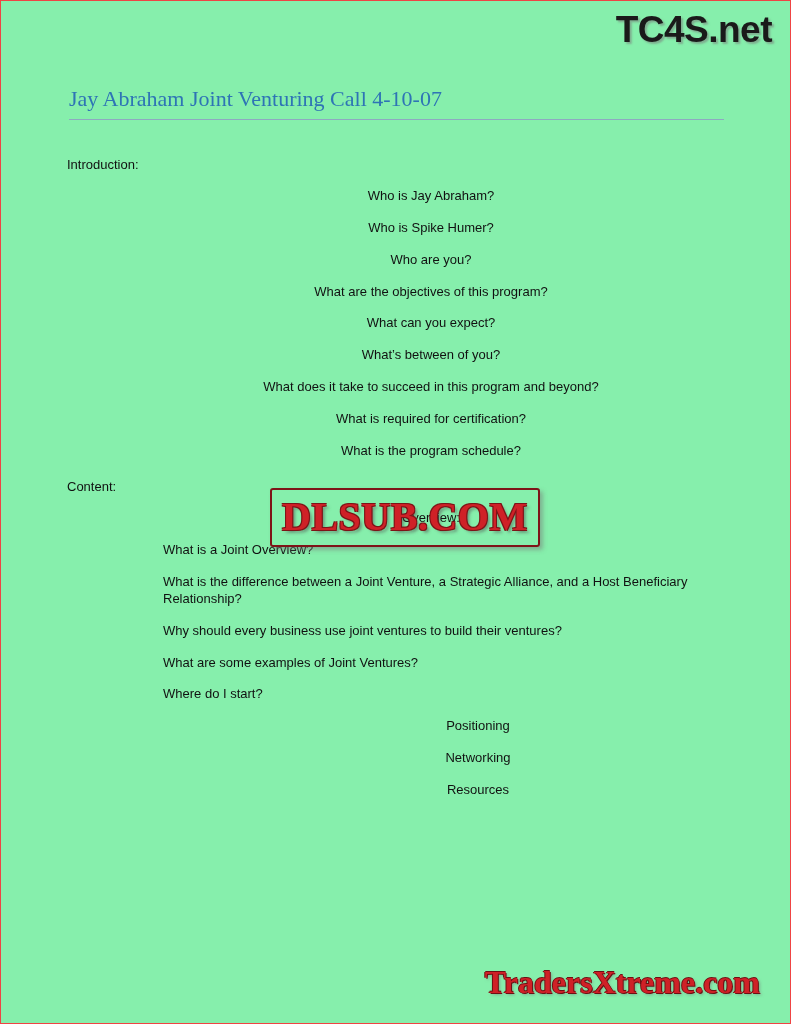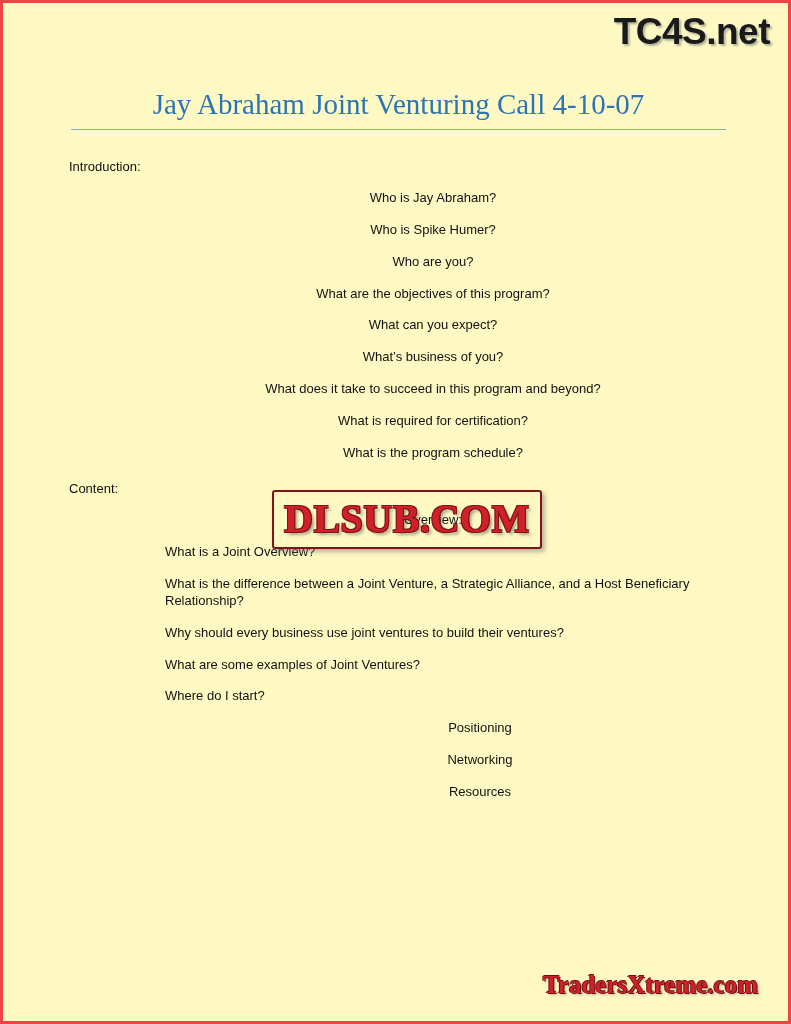--- a/index.html
+++ b/index.html
@@ -11,22 +11,22 @@
     width: 791px;
     height: 1024px;
     position: relative;
     font-family: "Liberation Sans", sans-serif;
     color: #000000;
     overflow: hidden;
   }
   .page {
     position: absolute;
     inset: 0;
-    background: #fef9c3;
-    border: 3px solid #ef4444;
+    background: #86efac;
+    border: 1px solid #ef4444;
     box-sizing: border-box;
     padding-left: 24px;
   }
 
   
   .top-watermark {
     position: absolute;
     top: 8px;
     right: 18px;
     font-family: "Liberation Sans", sans-serif;
@@ -39,27 +39,26 @@
 
   
   .title-wrap {
     position: absolute;
     top: 86px;
     left: 68px;
     width: 655px;
   }
   .doc-title {
     font-family: "Liberation Serif", serif;
-    font-size: 29px;
+    font-size: 22px;
     font-weight: normal;
     color: #2e74b5;
     margin: 0;
     padding-bottom: 8px;
     line-height: 1.1;
-    text-align: center;
   }
   .title-rule {
     height: 1px;
     background: #8ea9c1;
     width: 100%;
   }
 
   
   .content {
     position: absolute;
@@ -101,21 +100,21 @@
     margin-left: 12px;
   }
 
   
   .footer-watermark {
     position: absolute;
     bottom: 22px;
     right: 30px;
     font-family: "Liberation Serif", serif;
     font-weight: bold;
-    font-size: 25px;
+    font-size: 32px;
     color: #cf2127;
     text-shadow:
       1px 1px 0 #6d1013,
       -1px 0 0 #6d1013,
       0 -1px 0 #6d1013,
       2px 2px 3px rgba(120,120,120,0.55);
     white-space: nowrap;
   }
 </style>
 </head>
@@ -132,21 +131,21 @@
 
   <div class="content">
 
     <div class="lvl0">Introduction:</div>
 
     <div class="lvl1">Who is Jay Abraham?</div>
     <div class="lvl1">Who is Spike Humer?</div>
     <div class="lvl1">Who are you?</div>
     <div class="lvl1">What are the objectives of this program?</div>
     <div class="lvl1">What can you expect?</div>
-    <div class="lvl1">What’s business of you?</div>
+    <div class="lvl1">What’s between of you?</div>
     <div class="lvl1">What does it take to succeed in this program and beyond?</div>
     <div class="lvl1">What is required for certification?</div>
     <div class="lvl1 block-gap">What is the program schedule?</div>
 
     <div class="lvl0">Content:</div>
 
     <div class="lvl1">Overview:</div>
 
     <div class="lvl2">What is a Joint Overview?</div>
     <div class="lvl2">What is the difference between a Joint Venture, a Strategic Alliance, and a Host Beneficiary Relationship?</div>

